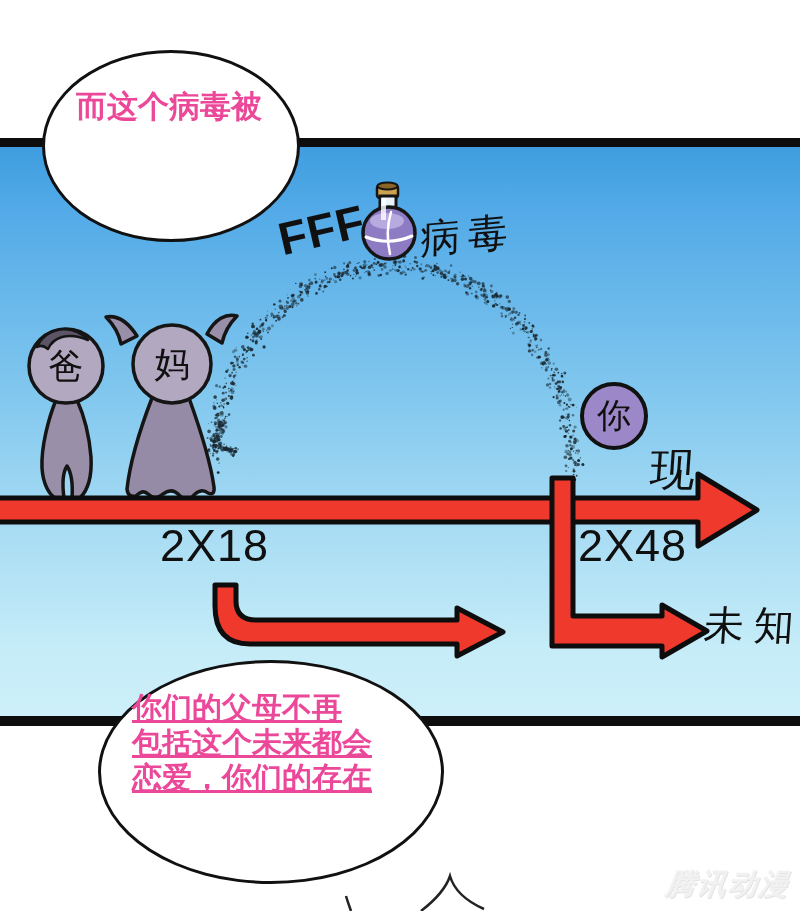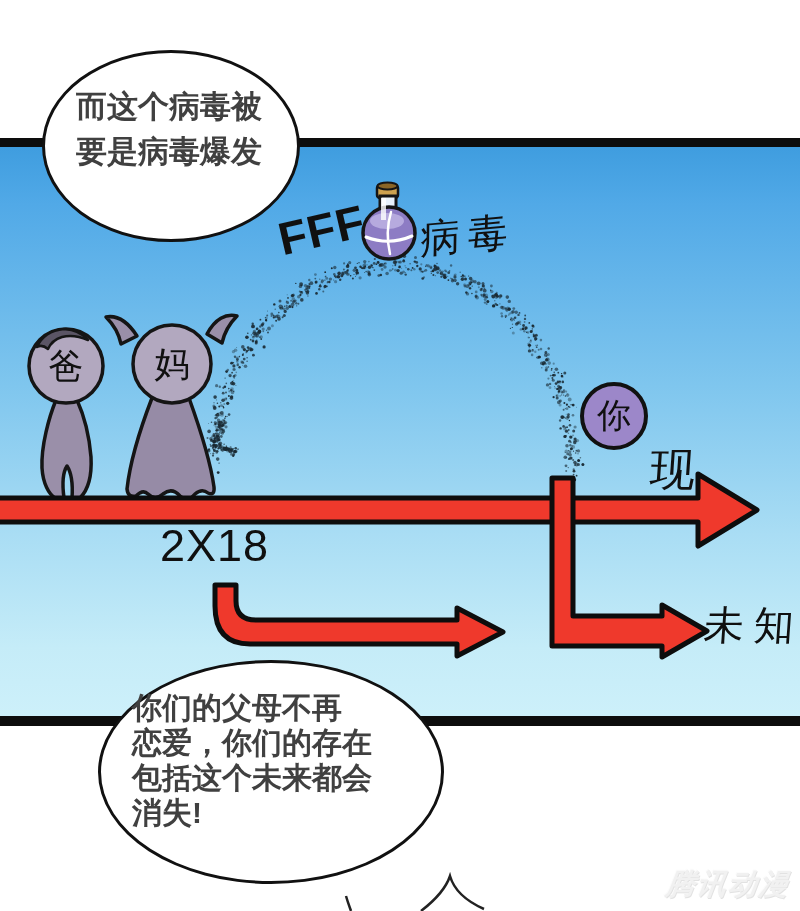--- a/index.html
+++ b/index.html
@@ -13,23 +13,23 @@
   .bar.top{top:138px;height:9px;}
   .bar.bottom{top:716px;height:10px;}
   svg.overlay{left:0;top:0;width:800px;height:911px;z-index:3;pointer-events:none;}
   svg.figures{z-index:4;}
   svg.arrows{z-index:6;}
   svg.doodle{z-index:5;}
   
   .bubble{background:#ffffff;border:3.5px solid #111;border-radius:50%;z-index:8;}
   .bubble-top{left:42px;top:50px;width:252px;height:186px;}
   .bubble-bottom{left:98px;top:660px;width:340px;height:218px;}
-  .bubble-text{z-index:9;color:#404040;font-weight:700;white-space:nowrap;}
+  .bubble-text{z-index:9;color:#ec4899;font-weight:700;white-space:nowrap;}
   .bt-top{left:76px;top:84px;font-size:31px;line-height:45px;}
-  .bt-bottom{left:132px;top:690px;font-size:30px;line-height:35px;}
+  .bt-bottom{left:132px;top:690px;font-size:30px;line-height:35px;text-decoration:underline;}
   
   .lbl{z-index:7;color:#101010;white-space:nowrap;}
   .lbl-fff{left:278px;top:203px;font-size:46px;font-weight:700;letter-spacing:1px;
            transform:rotate(-13deg);}
   .lbl-virus{left:420px;top:208px;font-size:40px;letter-spacing:8px;
              font-family:"Liberation Serif",serif;transform:rotate(-5deg) skewX(-6deg);}
   .lbl-now{left:650px;top:440px;font-size:45px;font-family:"Liberation Serif",serif;
            transform:skewX(-4deg);}
   .lbl-year{font-size:45px;top:520px;letter-spacing:1px;}
   .lbl-y18{left:160px;}
@@ -1025,36 +1025,35 @@
 
   <svg class="abs overlay doodle" viewBox="0 0 800 911">
     <path d="M421,911 C434,901 446,888 450,876 C454,890 466,901 484,909" stroke="#222" stroke-width="2.5" fill="none"></path>
     <path d="M346,896 C348,903 350,908 351,911" stroke="#222" stroke-width="2.5" fill="none"></path>
   </svg>
 
   <div class="abs lbl lbl-fff">FFF</div>
   <div class="abs lbl lbl-virus">病毒</div>
   <div class="abs lbl lbl-now">现</div>
   <div class="abs lbl lbl-year lbl-y18">2X18</div>
+  <div class="abs lbl lbl-year lbl-y48">2X48</div>
   <div class="abs lbl lbl-unknown">未知</div>
 
   <div class="abs head-label hl-dad">爸</div>
   <div class="abs head-label hl-mom">妈</div>
   <div class="abs you-circle">
     <span>你</span>
   </div>
 
   <div class="abs bubble bubble-top"></div>
   <div class="abs bubble-text bt-top">
     <div>而这个病毒被</div>
-    <div>要是病毒爆发</div>
   </div>
 
   <div class="abs bubble bubble-bottom"></div>
   <div class="abs bubble-text bt-bottom">
     <div>你们的父母不再</div>
+    <div>包括这个未来都会</div>
     <div>恋爱，你们的存在</div>
-    <div>包括这个未来都会</div>
-    <div>消失!</div>
   </div>
 
   <div class="abs watermark">腾讯动漫</div>
 </div>
 
 </body></html>

